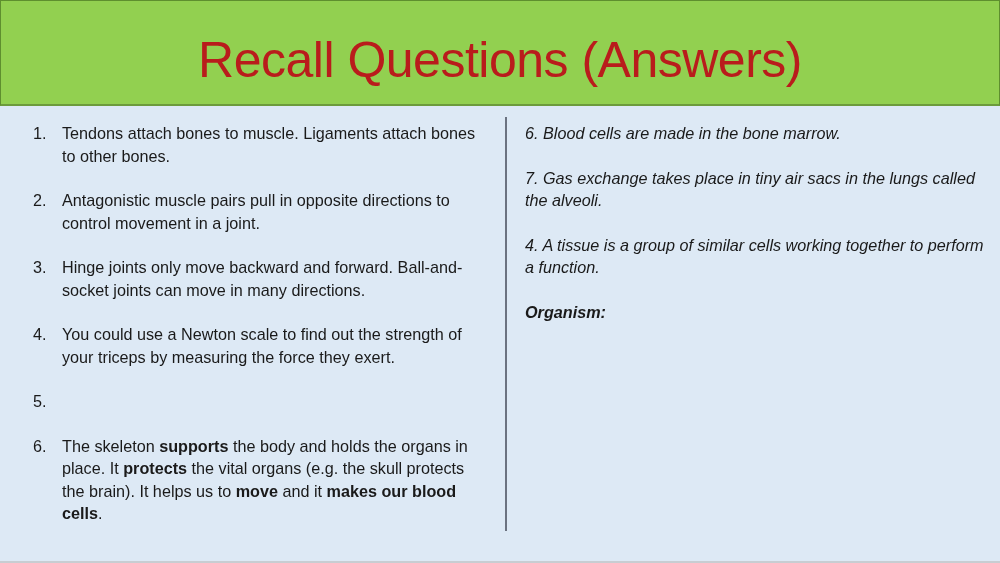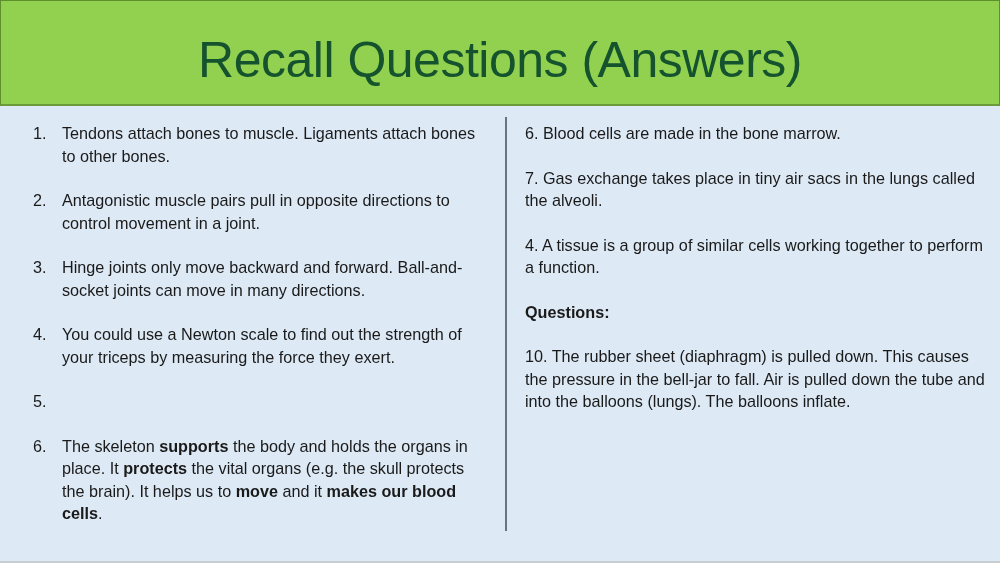--- a/index.html
+++ b/index.html
@@ -1,25 +1,25 @@
 <!DOCTYPE html>
 <html><head>
 <meta charset="utf-8">
 <style>
   html, body { margin:0; padding:0; }
   body { width:1000px; height:563px; overflow:hidden; background:#dde9f5; font-family:"Liberation Sans", sans-serif; color:#1a1a1a; position:relative; }
   .header { position:absolute; left:0; top:0; width:998px; height:103px; background:#92d050; border:1px solid #5e8f2e; border-bottom:2px solid #6c9b3c; display:flex; align-items:center; justify-content:center; }
-  .title { font-size:50px; color:#14532d; letter-spacing:-0.5px; margin-top:14px; }
+  .title { font-size:50px; color:#b91c1c; letter-spacing:-0.5px; margin-top:14px; }
   .col { position:absolute; top:122px; font-size:16.2px; line-height:22.5px; }
   .left { left:33px; width:455px; }
   .right { left:525px; width:460px; }
   .divider { position:absolute; left:505px; top:117px; width:2px; height:414px; background:#6b7280; }
   .item { display:flex; margin-bottom:22px; }
   .num { width:29px; flex:none; }
-  .para { margin-bottom:22px; }
+  .para { margin-bottom:22px;font-style:italic; }
   b { font-weight:bold; }
   .bottom-line { position:absolute; left:0; bottom:0; width:1000px; height:2px; background:#c8cdd2; }
 </style>
 </head>
 <body>
 
 <div class="header">
   <div class="title">Recall Questions (Answers)</div>
 </div>
 
@@ -48,17 +48,16 @@
       <span><span>The skeleton </span><b>supports</b><span> the body and holds the organs in place. It </span><b>protects</b><span> the vital organs (e.g. the skull protects the brain). It helps us to </span><b>move</b><span> and it </span><b>makes our blood cells</b><span>.</span></span>
     </div>
 </div>
 
 <div class="divider"></div>
 
 <div class="col right">
   <div class="para">6. Blood cells are made in the bone marrow.</div>
   <div class="para">7. Gas exchange takes place in tiny air sacs in the lungs called the alveoli.</div>
   <div class="para">4. A tissue is a group of similar cells working together to perform a function.</div>
-  <div class="para"><b>Questions:</b></div>
-  <div class="para">10. The rubber sheet (diaphragm) is pulled down. This causes the pressure in the bell-jar to fall. Air is pulled down the tube and into the balloons (lungs). The balloons inflate.</div>
+  <div class="para"><b>Organism:</b></div>
 </div>
 
 <div class="bottom-line"></div>
 
 </body></html>

